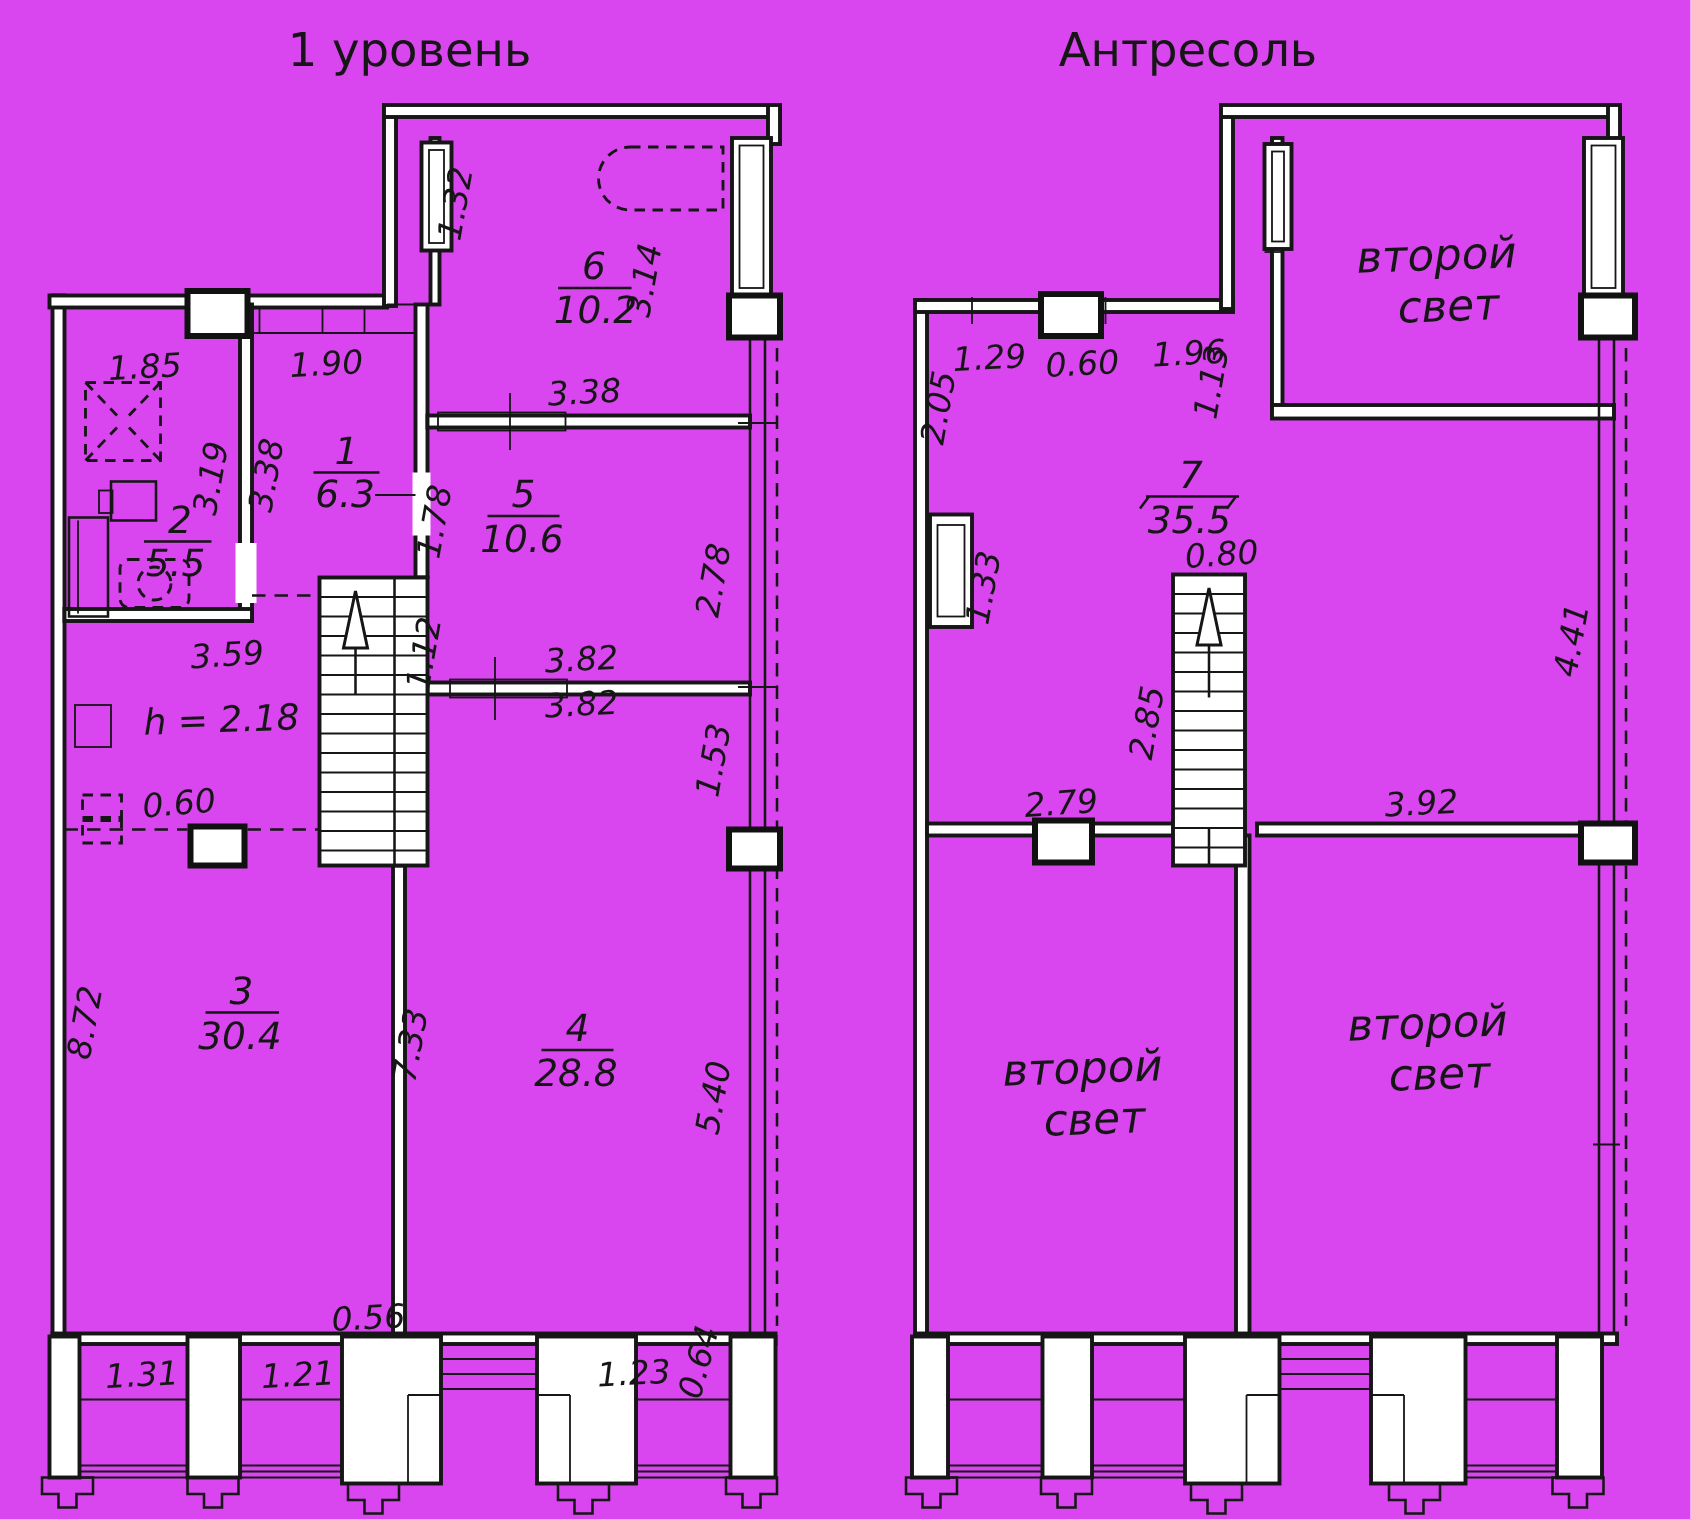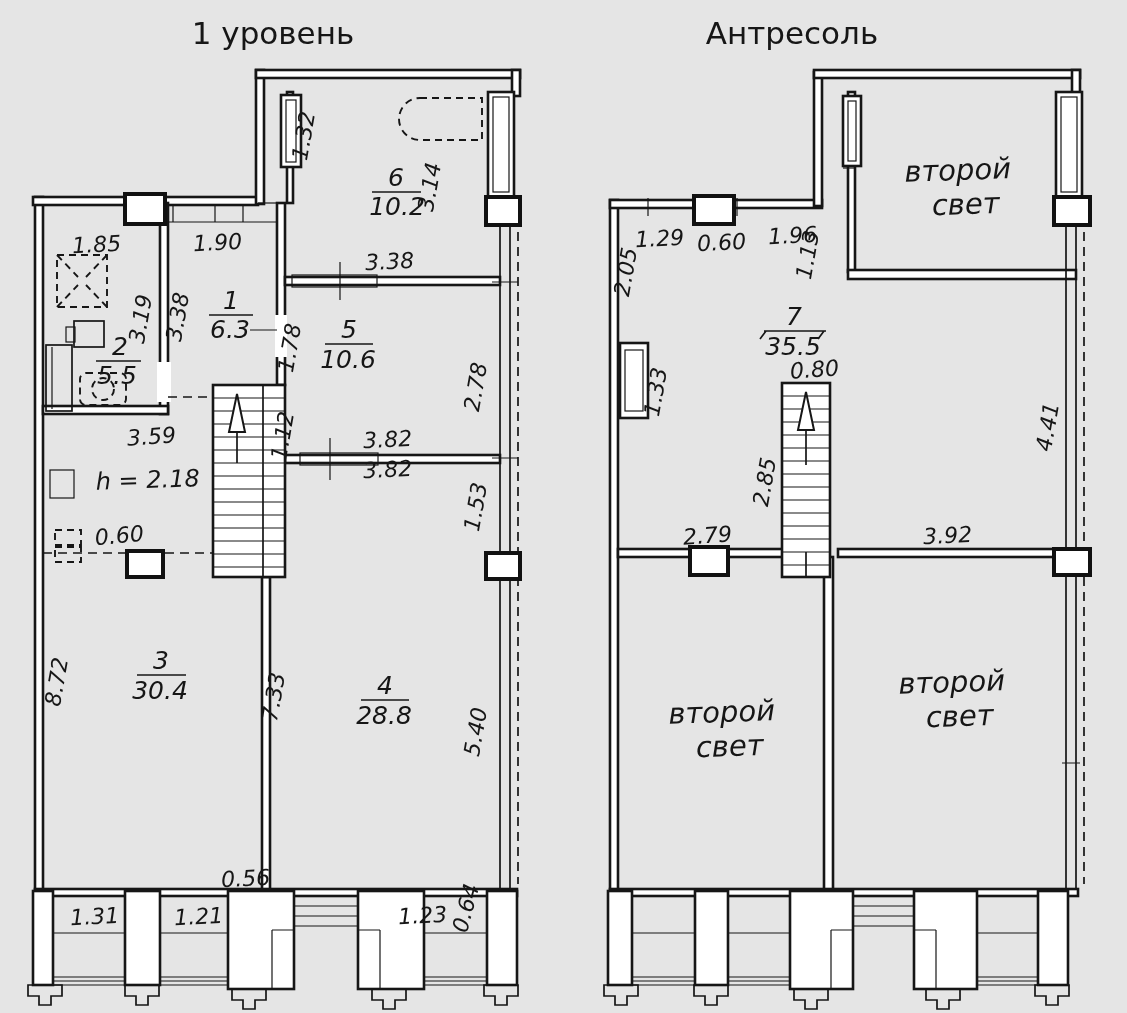--- a/index.html
+++ b/index.html
@@ -1,16 +1,16 @@
 <!DOCTYPE html>
 <html><head>
 <meta charset="utf-8">
 <style>
   html,body{margin:0;padding:0;background:#ffffff;}
-  .canvas{position:relative;width:1127px;height:1013px;background:#e5e5e5;overflow:hidden;}
+  .canvas{position:relative;width:1127px;height:1013px;background:#d946ef;overflow:hidden;}
   svg{display:block;width:100%;height:100%;}
   
   .w   {fill:#ffffff;stroke:#161616;stroke-width:2.6;}
   .wb  {fill:#ffffff;stroke:#111111;stroke-width:4;}
   .l   {stroke:#161616;stroke-width:1.7;fill:none;}
   .lt  {stroke:#161616;stroke-width:1.2;fill:none;}
   .dsh {stroke:#161616;stroke-width:1.7;fill:none;stroke-dasharray:9 6;}
   .dsh2{stroke:#161616;stroke-width:1.9;fill:none;stroke-dasharray:7 5;}
   
   text{fill:#161616;}

